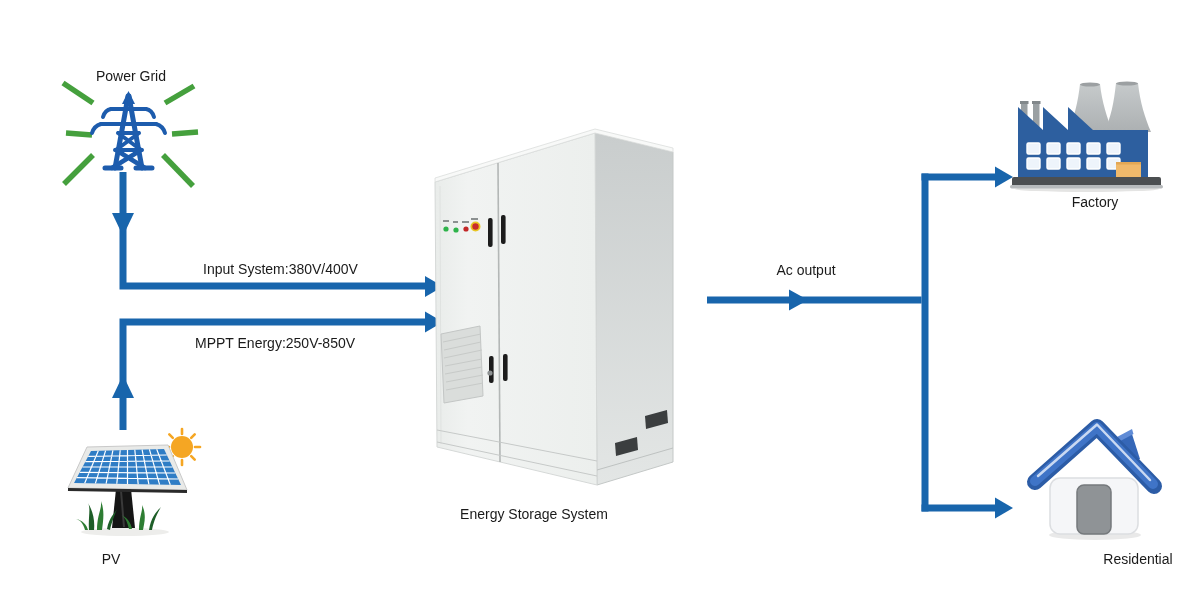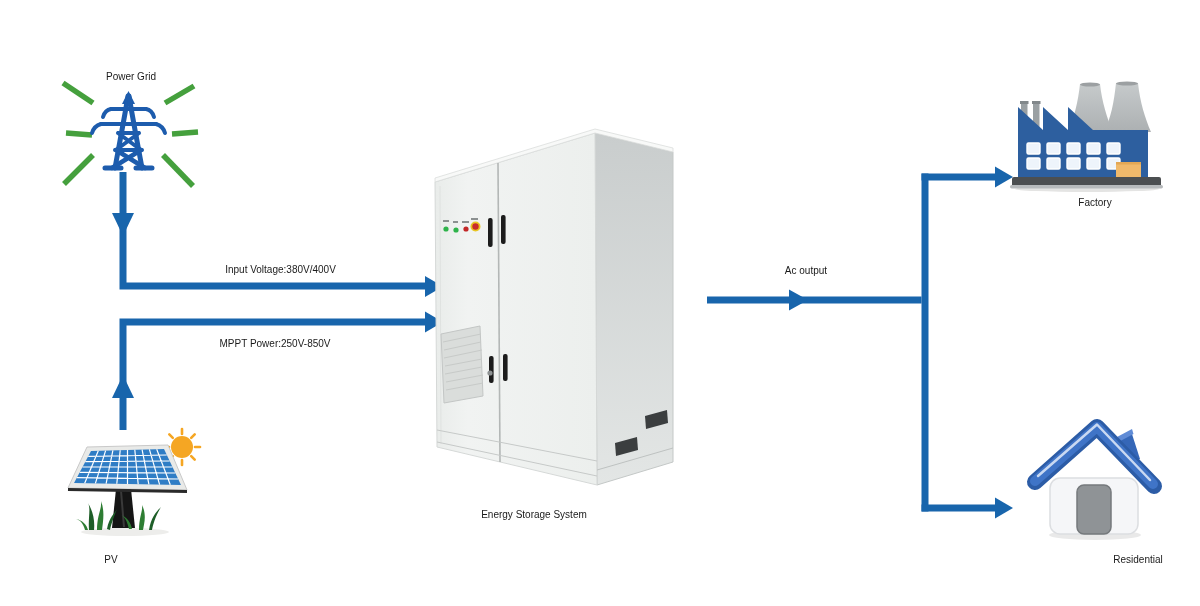--- a/index.html
+++ b/index.html
@@ -15,21 +15,21 @@
     --house-roof-blue:#3F74C7;
     --house-door-gray:#8F9396;
     --cabinet-white:#EDEFEE;
     --text-black:#1A1A1A;
   }
   html,body{margin:0;padding:0;background:#fff;}
   .stage{
     position:relative;width:1200px;height:606px;background:#fff;overflow:hidden;
     font-family:"Liberation Sans","DejaVu Sans",sans-serif;color:var(--text-black);
   }
-  .lbl{position:absolute;font-size:10px;line-height:17px;text-align:center;white-space:nowrap;color:var(--text-black);}
+  .lbl{position:absolute;font-size:14px;line-height:17px;text-align:center;white-space:nowrap;color:var(--text-black);}
   svg{position:absolute;display:block;overflow:visible;}
   .conn{stroke:var(--arrow-blue);stroke-width:7;fill:none;stroke-linejoin:miter;stroke-linecap:butt;}
   .ah{fill:var(--arrow-blue);stroke:none;}
   .ray{stroke:var(--ray-green);stroke-width:5.5;stroke-linecap:butt;}
   .py{stroke:var(--pylon-blue);fill:none;stroke-linecap:round;stroke-linejoin:round;}
 </style>
 </head>
 <body>
 
 <div class="stage">
@@ -214,17 +214,17 @@
       <path d="M10,63 L72,9 L128,66" stroke="var(--house-roof-blue)" stroke-width="10"></path>
       <path d="M13,58 L72,6.5 L125,62" stroke="#C9D9F2" stroke-width="2.5"></path>
     </g>
   </svg>
 
   <div class="lbl" style="left:81px;top:68px;width:100px;">Power Grid</div>
   <div class="lbl" style="left:81px;top:551px;width:60px;">PV</div>
   <div class="lbl" style="left:454px;top:506px;width:160px;">Energy Storage System</div>
   <div class="lbl" style="left:1045px;top:194px;width:100px;">Factory</div>
   <div class="lbl" style="left:1083px;top:551px;width:110px;">Residential</div>
-  <div class="lbl" style="left:198px;top:261px;width:165px;">Input Voltage:380V/400V</div>
-  <div class="lbl" style="left:195px;top:335px;width:160px;">MPPT Power:250V-850V</div>
+  <div class="lbl" style="left:198px;top:261px;width:165px;">Input System:380V/400V</div>
+  <div class="lbl" style="left:195px;top:335px;width:160px;">MPPT Energy:250V-850V</div>
   <div class="lbl" style="left:746px;top:262px;width:120px;">Ac output</div>
 
 </div>
 
 </body></html>

